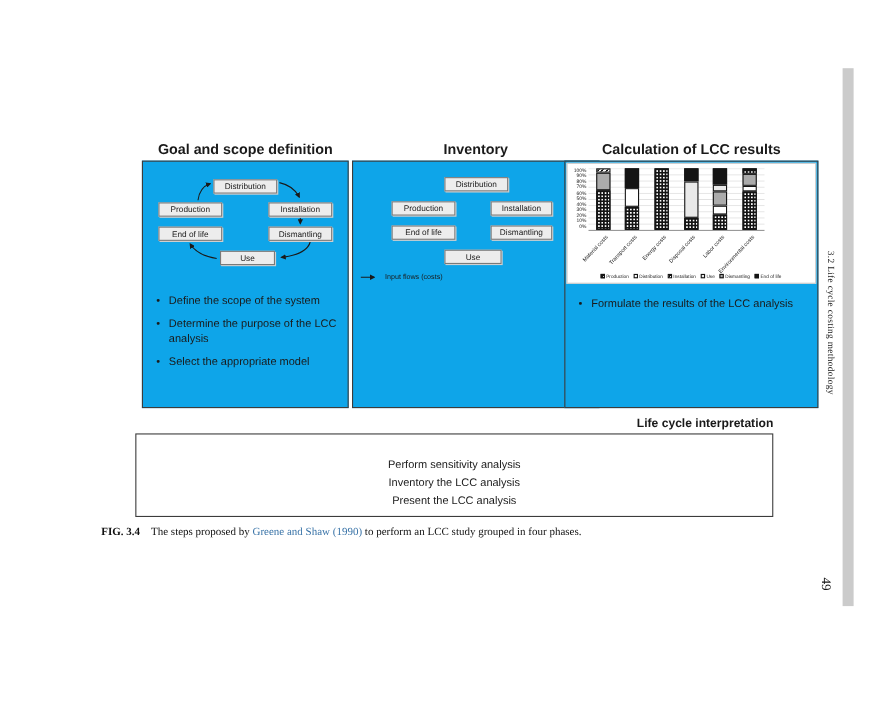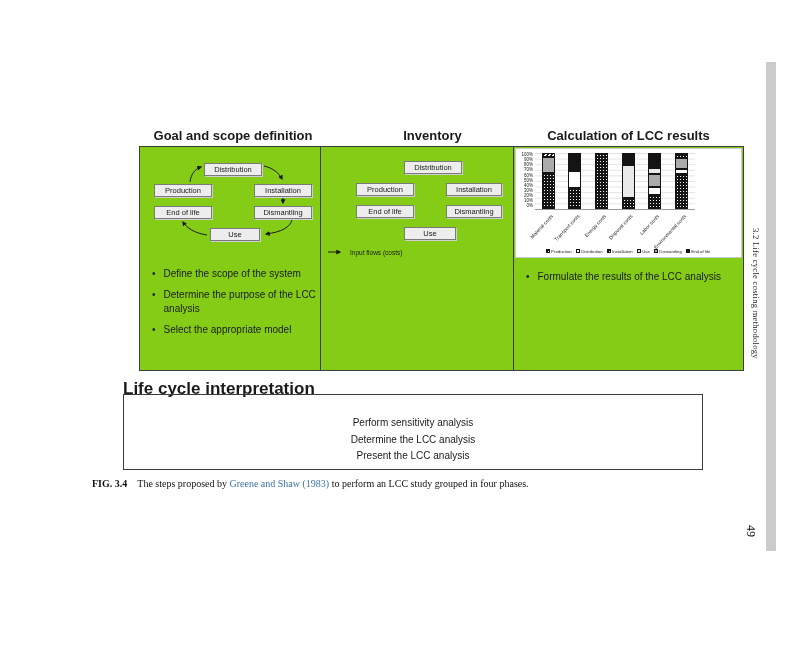--- a/index.html
+++ b/index.html
@@ -2,21 +2,21 @@
 <html><head>
 <meta charset="utf-8">
 <style>
   html,body{margin:0;padding:0;background:#fff;}
   #page{position:relative;width:800px;height:648px;background:#ffffff;overflow:hidden;
         font-family:"Liberation Sans",sans-serif;color:#1a1a1a;}
 
   
   .panel{position:absolute;}
   .panel-title{font-weight:bold;font-size:13px;text-align:center;margin-bottom:3px;letter-spacing:0;}
-  .panel-box{border:1px solid #3c3c3c;background:#84cc16;height:225px;box-sizing:border-box;position:relative;}
+  .panel-box{border:1px solid #3c3c3c;background:#0ea5e9;height:225px;box-sizing:border-box;position:relative;}
 
   
   .diagram{position:relative;height:100px;}
   .diagram.short{height:96px;}
   .fbox{position:absolute;box-sizing:border-box;width:58px;height:13px;background:#ededed;
         border:1px solid #7a7a7a;font-size:7.5px;display:flex;align-items:center;justify-content:center;
         box-shadow:1px 1px 0 #cfcfcf;}
   .arrow-layer{position:absolute;left:0;top:0;width:100%;height:100%;}
 
   .inflow-note{display:flex;align-items:center;gap:5px;font-size:6.5px;margin:4px 0 0 6px;height:10px;}
@@ -47,22 +47,22 @@
                  background-size:3px 3px;background-repeat:repeat-x;background-position:0 1px;}
   .xlabels{display:flex;justify-content:space-around;margin-left:17px;width:160px;height:36px;}
   .xslot{position:relative;width:26px;}
   .xlab{position:absolute;right:45%;top:3px;white-space:nowrap;font-size:5px;color:#222;
         transform:rotate(-47deg);transform-origin:top right;}
   .legend{display:flex;justify-content:center;gap:4px;margin-top:1px;height:8px;align-items:center;}
   .legend-item{display:flex;align-items:center;gap:1.5px;font-size:4.3px;white-space:nowrap;}
   .legend-swatch{width:4px;height:4px;border:0.5px solid #141414;box-sizing:border-box;display:inline-block;}
 
   
-  #interp-title{position:absolute;left:123px;top:379px;width:580px;text-align:left;
-                font-weight:bold;font-size:17px;}
+  #interp-title{position:absolute;left:123px;top:379px;width:580px;text-align:right;
+                font-weight:bold;font-size:11px;}
   #interp-box{position:absolute;left:123px;top:394px;width:580px;height:76px;box-sizing:border-box;
               border:1px solid #3c3c3c;padding-top:20px;}
   .interp-line{text-align:center;font-size:10px;line-height:16.5px;}
 
   
   #caption{position:absolute;left:92px;top:478px;width:610px;font-family:"Liberation Serif",serif;
            font-size:10px;color:#111;}
   #caption .figlab{font-weight:bold;margin-right:10px;}
   #caption a{text-decoration:none;}
 
@@ -71,21 +71,21 @@
   #running-head{position:absolute;right:39px;top:228px;writing-mode:vertical-rl;text-orientation:mixed;
                 font-family:"Liberation Serif",serif;font-size:8.5px;color:#222;letter-spacing:0.3px;}
   #page-num{position:absolute;right:42px;top:525px;writing-mode:vertical-rl;text-orientation:mixed;
             font-family:"Liberation Serif",serif;font-size:12px;color:#111;}
 </style>
 </head>
 <body>
 
 <div id="page">
 
-  <div class="panel" style="left:139px;top:128px;width:188px;">
+  <div class="panel" style="left:129px;top:128px;width:188px;">
     <div class="panel-title">Goal and scope definition</div>
     <div class="panel-box">
       <div class="diagram">
         <svg class="arrow-layer" viewBox="0 0 186 100">
           <defs>
             <marker id="arr1" viewBox="0 0 8 8" refX="6" refY="4" markerWidth="5" markerHeight="5" orient="auto-start-reverse">
               <path d="M0,0 L8,4 L0,8 z" fill="#1a1a1a"></path>
             </marker>
           </defs>
           <g stroke="#1a1a1a" stroke-width="1" fill="none">
@@ -255,25 +255,25 @@
           <div class="bullet">
             <span>Formulate the results of the LCC analysis</span>
           </div>
         </div>
     </div>
   </div>
 
   <div id="interp-title">Life cycle interpretation</div>
   <div id="interp-box">
       <div class="interp-line"><span>Perform sensitivity analysis</span></div>
-      <div class="interp-line"><span>Determine the LCC analysis</span></div>
+      <div class="interp-line"><span>Inventory the LCC analysis</span></div>
       <div class="interp-line"><span>Present the LCC analysis</span></div>
     </div>
 
   <div id="caption">
-    <span class="figlab">FIG. 3.4</span><span>The steps proposed by </span><a href="#" id="cite-link" style="color: rgb(58, 116, 168);">Greene and Shaw (1983)</a><span> to perform an LCC study grouped in four phases.</span>
+    <span class="figlab">FIG. 3.4</span><span>The steps proposed by </span><a href="#" id="cite-link" style="color: rgb(58, 116, 168);">Greene and Shaw (1990)</a><span> to perform an LCC study grouped in four phases.</span>
   </div>
 
   <div id="side-strip" style="background: rgb(203, 203, 203);"></div>
   <div id="running-head">3.2  Life cycle costing methodology</div>
   <div id="page-num">49</div>
 
 </div>
 
 </body></html>

